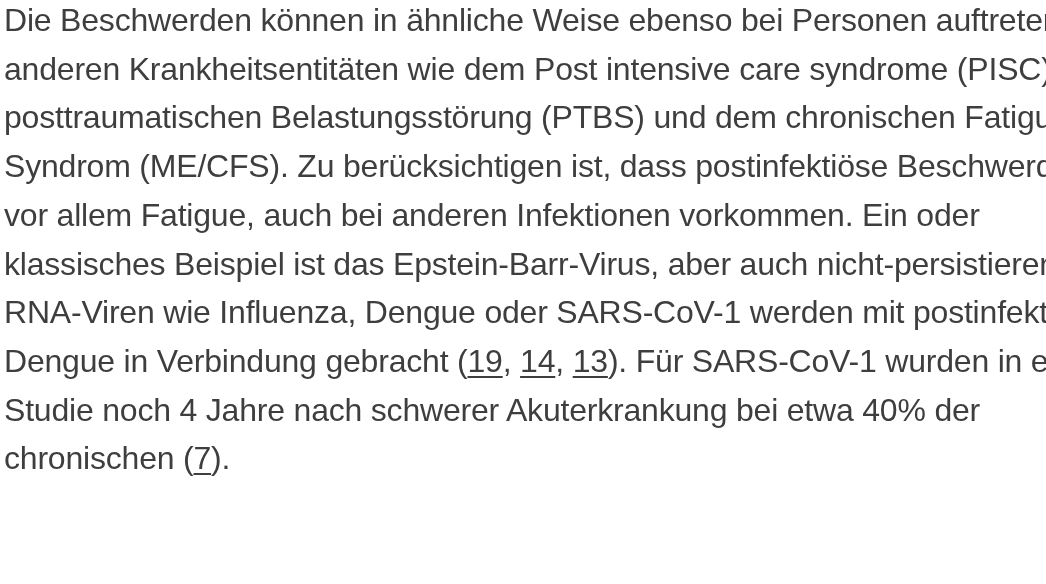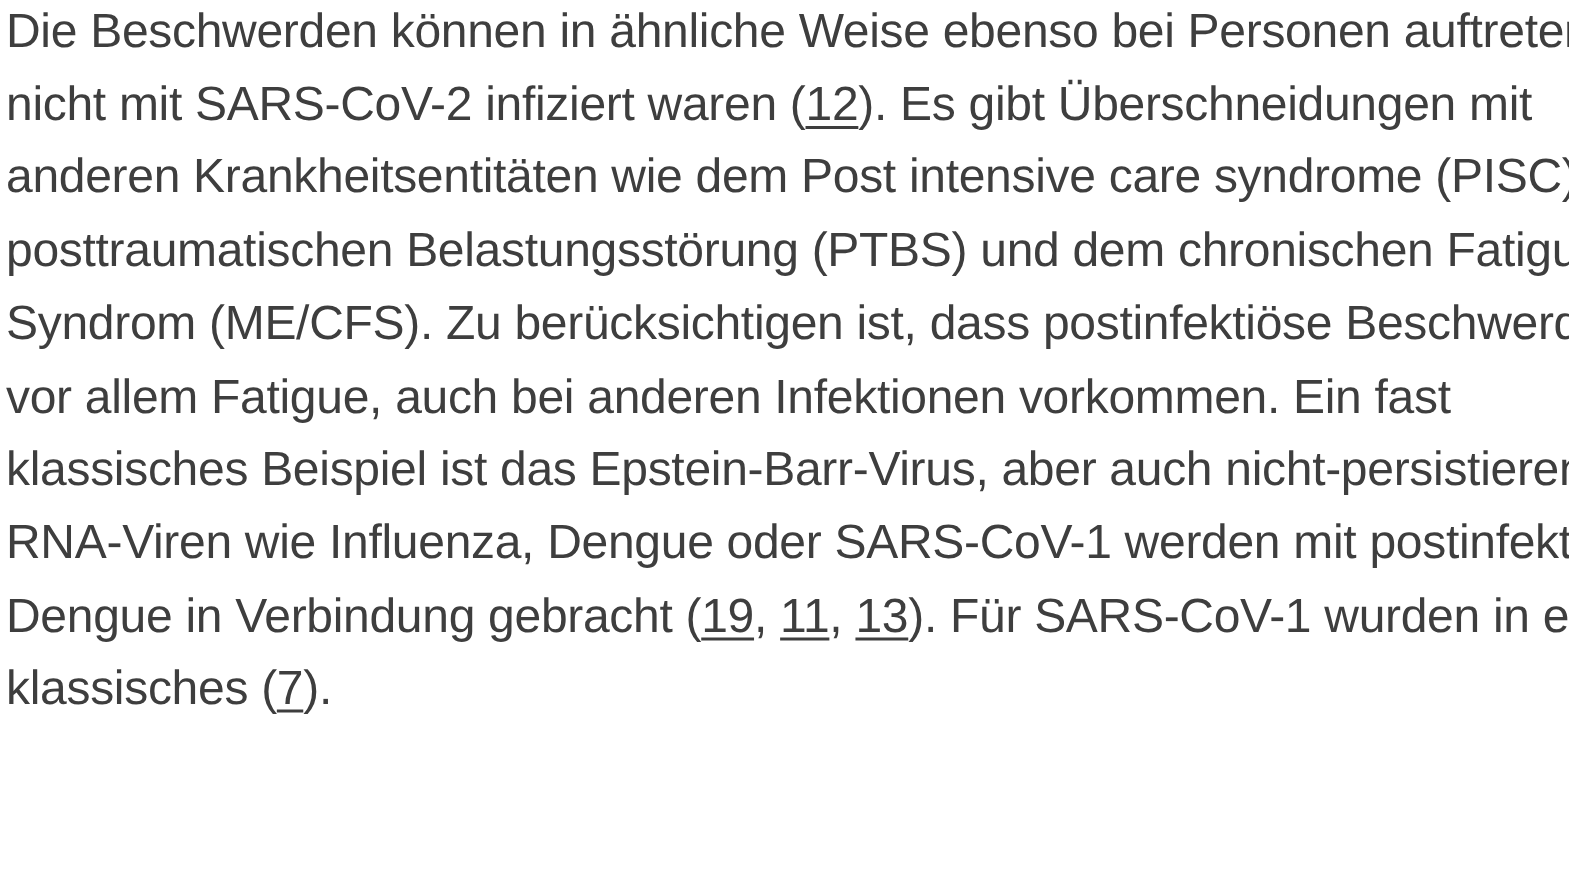--- a/index.html
+++ b/index.html
@@ -34,33 +34,33 @@
   }
   .seg { display: inline; }
 </style>
 </head>
 <body>
 
 <div class="article-paragraph">
 
   <div class="text-line"><span class="seg">Die Beschwerden können in ähnliche Weise ebenso bei Personen auftreten, die</span></div>
 
-  <div class="text-line"><span class="seg">nicht mit SARS-CoV-2 infiziert waren (</span><a class="ref-link">12</a><span class="seg">). Es gibt Überschneidungen mit</span></div>
 
   <div class="text-line"><span class="seg">anderen Krankheitsentitäten wie dem Post intensive care syndrome (PISC), der</span></div>
 
   <div class="text-line"><span class="seg">posttraumatischen Belastungsstörung (PTBS) und dem chronischen Fatigue-</span></div>
 
   <div class="text-line"><span class="seg">Syndrom (ME/CFS). Zu berücksichtigen ist, dass postinfektiöse Beschwerden,</span></div>
 
-  <div class="text-line"><span class="seg">vor allem Fatigue, auch bei anderen Infektionen vorkommen. Ein fast</span></div>
+  <div class="text-line"><span class="seg">vor allem Fatigue, auch bei anderen Infektionen vorkommen. Ein oder</span></div>
 
   <div class="text-line"><span class="seg">klassisches Beispiel ist das Epstein-Barr-Virus, aber auch nicht-persistierende</span></div>
 
   <div class="text-line"><span class="seg">RNA-Viren wie Influenza, Dengue oder SARS-CoV-1 werden mit postinfektiöser</span></div>
 
-  <div class="text-line"><span class="seg">Dengue in Verbindung gebracht (</span><a class="ref-link">19</a><span class="seg">, </span><a class="ref-link">11</a><span class="seg">, </span><a class="ref-link">13</a><span class="seg">). Für SARS-CoV-1 wurden in einer</span></div>
+  <div class="text-line"><span class="seg">Dengue in Verbindung gebracht (</span><a class="ref-link">19</a><span class="seg">, </span><a class="ref-link">14</a><span class="seg">, </span><a class="ref-link">13</a><span class="seg">). Für SARS-CoV-1 wurden in einer</span></div>
+
+  <div class="text-line"><span class="seg">Studie noch 4 Jahre nach schwerer Akuterkrankung bei etwa 40% der</span></div>
 
 
-
-  <div class="text-line"><span class="seg">klassisches (</span><a class="ref-link">7</a><span class="seg">).</span></div>
+  <div class="text-line"><span class="seg">chronischen (</span><a class="ref-link">7</a><span class="seg">).</span></div>
 
 </div>
 
 </body></html>

